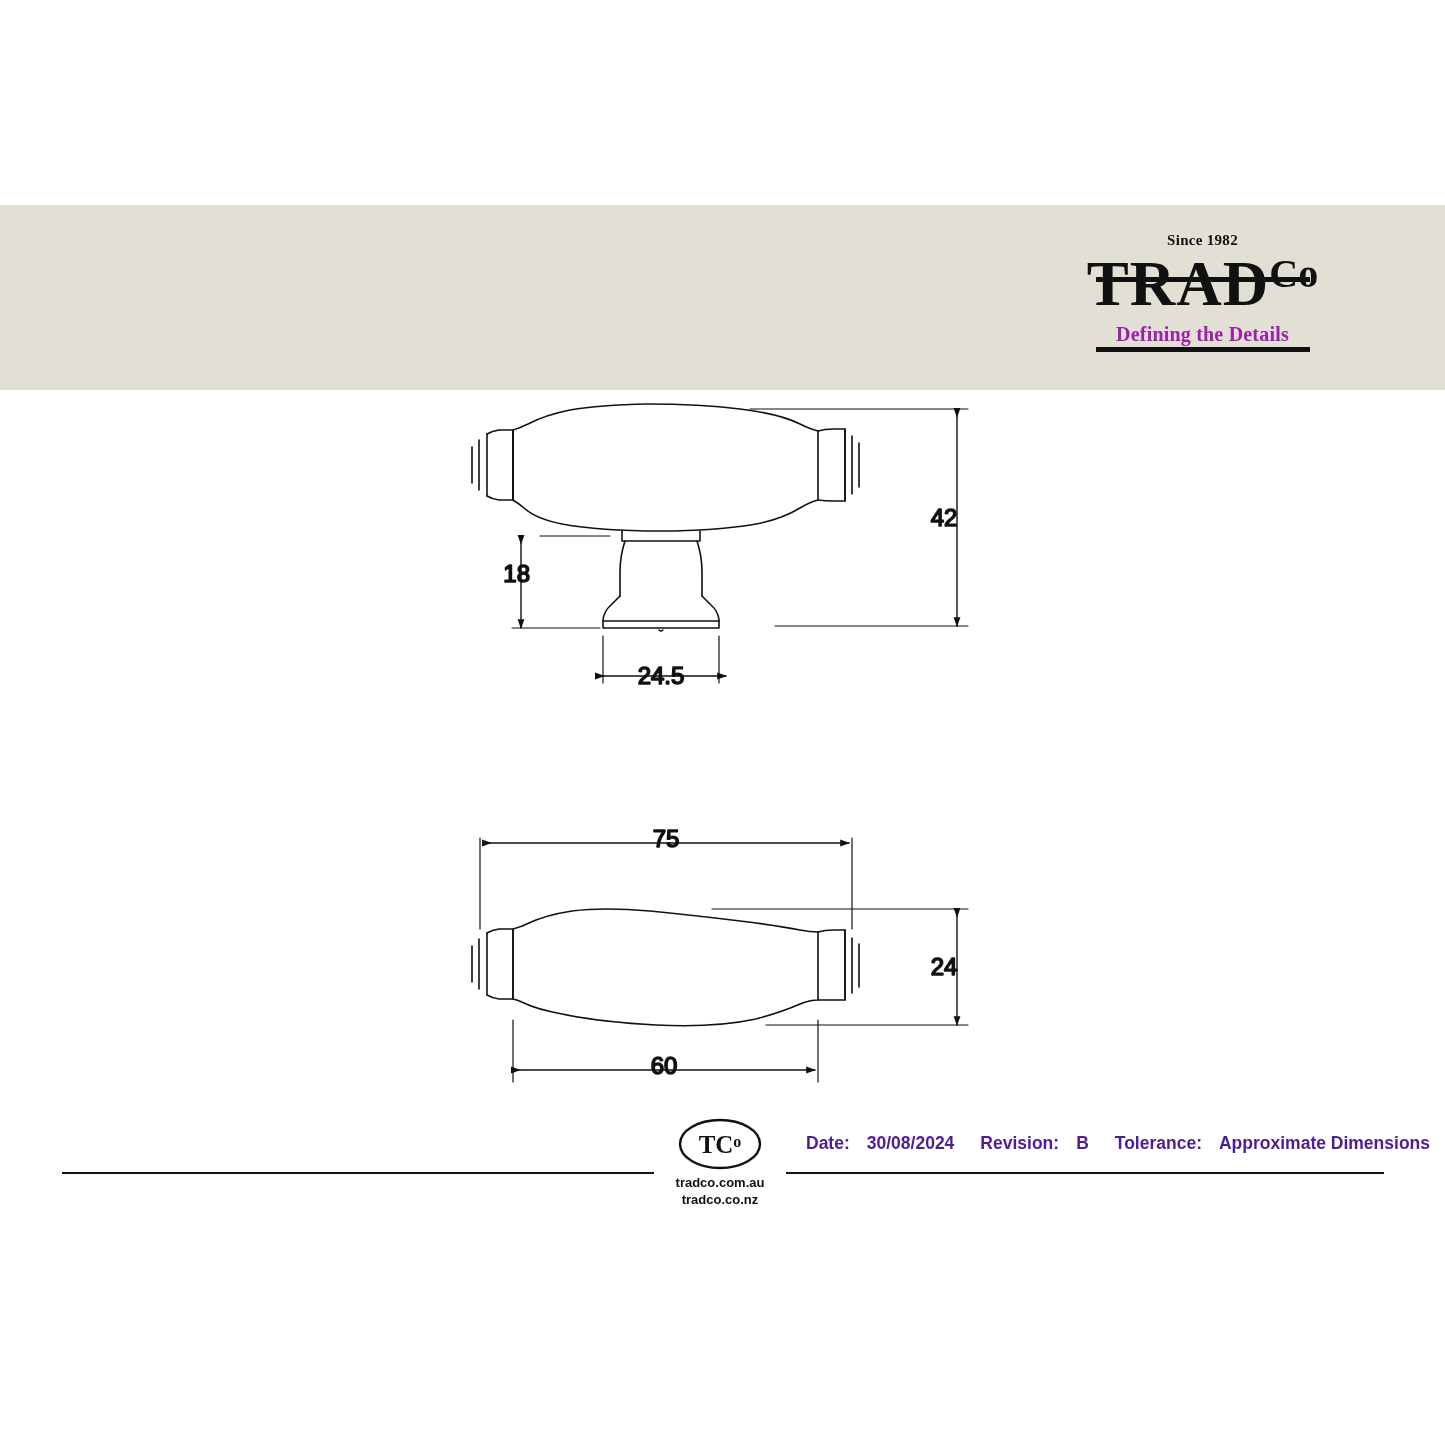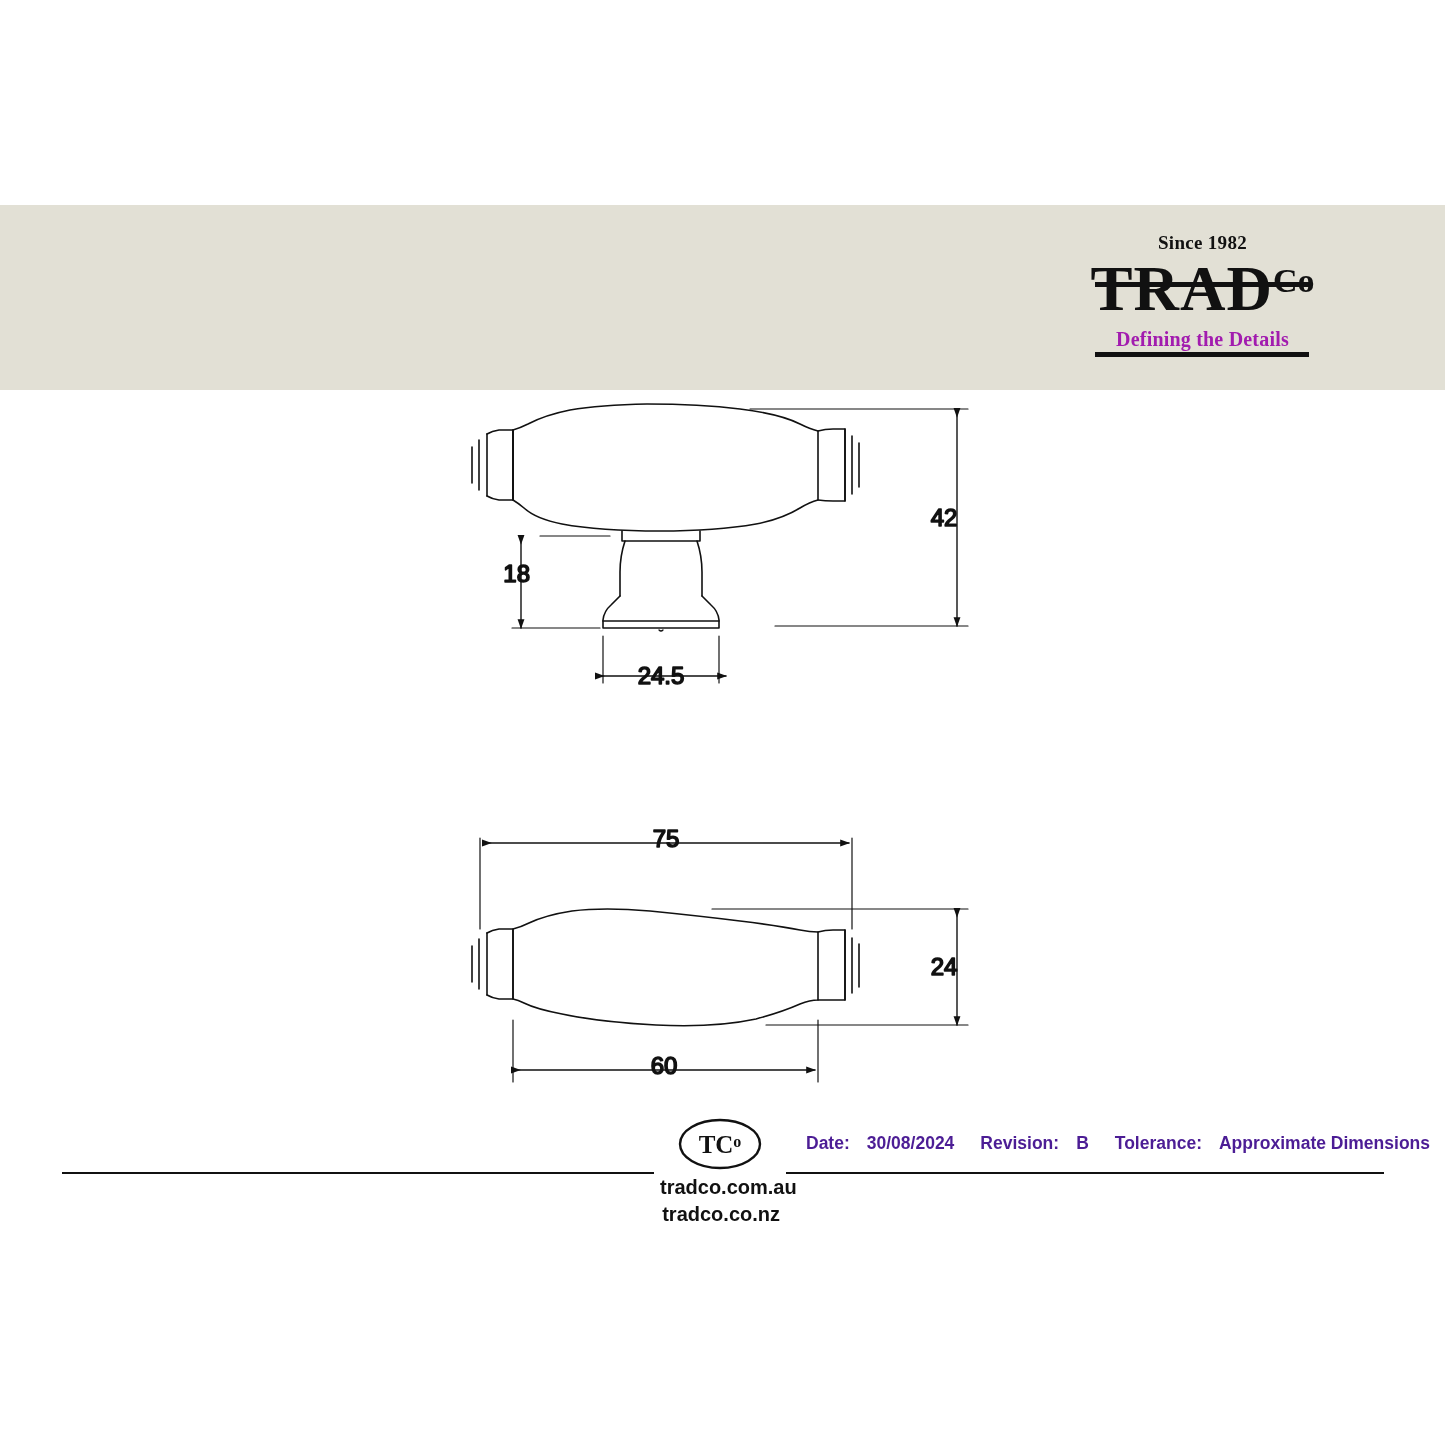--- a/index.html
+++ b/index.html
@@ -41,37 +41,37 @@
   .brand {
     position: absolute;
     right: 55px;
     top: 232px;
     width: 375px;
     text-align: center;
   }
   .brand-since {
     font-family: "Liberation Serif", serif;
     font-weight: bold;
-    font-size: 19px;
+    font-size: 15px;
     letter-spacing: 0.3px;
     color: #111;
   }
   .brand-word {
     position: relative;
     display: inline-block;
     font-family: "Liberation Serif", serif;
     font-weight: bold;
     font-size: 63px;
     line-height: 1.05;
     letter-spacing: 1px;
     margin-top: 2px;
     color: #111;
   }
   .brand-word .co-sup {
-    font-size: 34px;
+    font-size: 40px;
     vertical-align: 18px;
     letter-spacing: 0;
   }
   .brand-bar-top,
   .brand-bar-bot {
     position: absolute;
     left: 50%;
     transform: translateX(-50%);
     width: 214px;
     height: 5px;
@@ -119,22 +119,22 @@
     left: 678px;
     top: 1118px;
     width: 84px;
     height: 52px;
   }
   .footer-sites {
     position: absolute;
     left: 660px;
     top: 1174px;
     width: 120px;
-    text-align: right;
-    font-size: 20px;
+    text-align: center;
+    font-size: 13px;
     font-weight: bold;
     line-height: 1.33;
     color: #111;
   }
   .footer-meta {
     position: absolute;
     left: 806px;
     top: 1133px;
     font-size: 17.5px;
     font-weight: bold;

